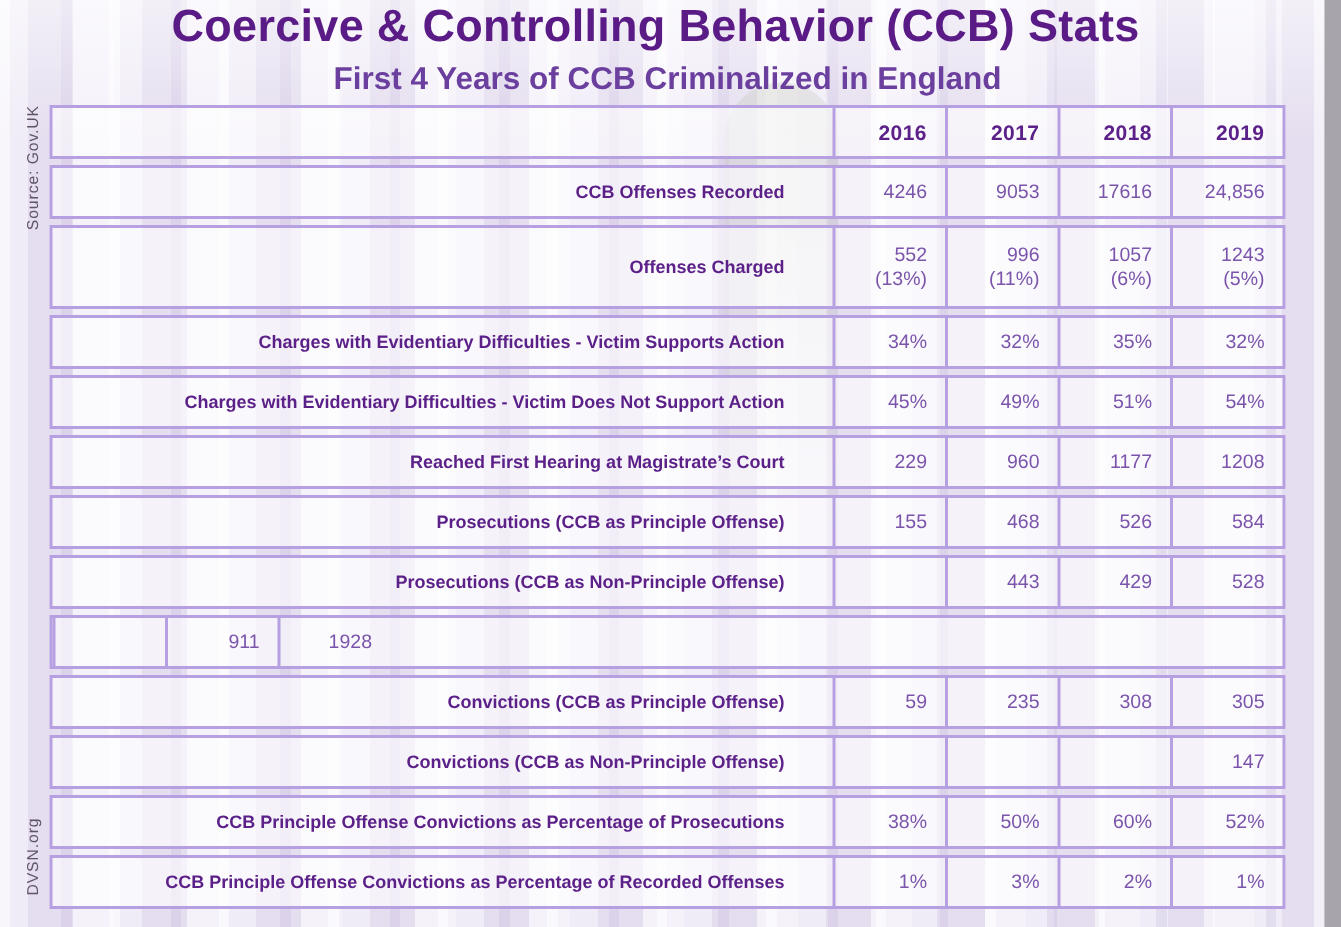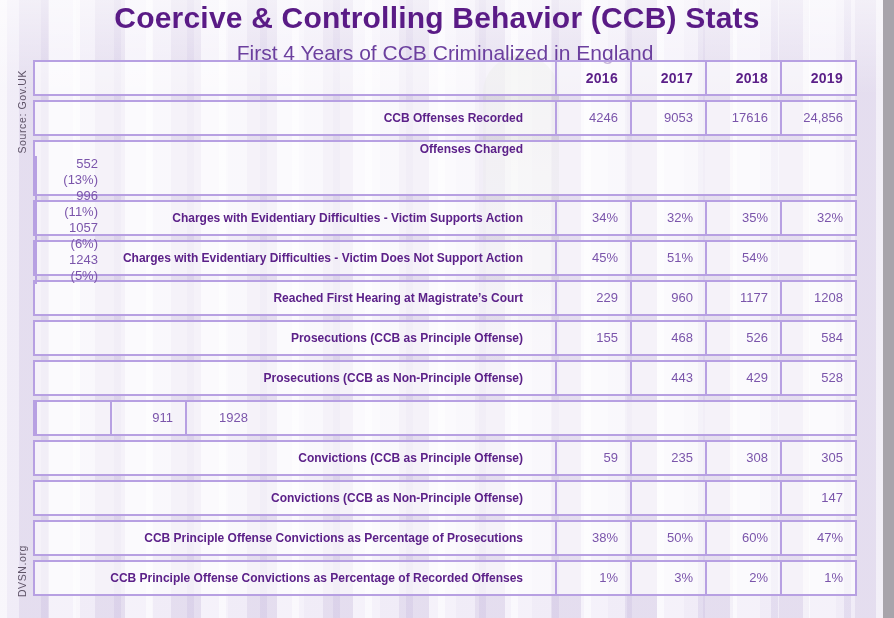--- a/index.html
+++ b/index.html
@@ -34,46 +34,46 @@
   .title{
     position:absolute;left:25px;top:1px;width:824px;
     text-align:center;
     font-size:30px;font-weight:bold;letter-spacing:0.2px;
     color:#5a1b86;
     white-space:nowrap;
   }
   .subtitle{
     position:absolute;left:33px;top:41px;width:824px;
     text-align:center;
-    font-size:21px;font-weight:normal;
+    font-size:21px;font-weight:bold;
     color:#6b3f9e;
     white-space:nowrap;
   }
   .side-text{
     position:absolute;
     writing-mode:vertical-rl;
     transform:rotate(180deg);
     font-size:10.5px;letter-spacing:0.6px;
     color:#5f5468;
     white-space:nowrap;
   }
   .side-text.top{left:16px;top:70px;}
   .side-text.bottom{left:16px;top:545px;}
   .stats-table{
-    position:absolute;left:33px;top:60px;width:828px;
+    position:absolute;left:33px;top:70px;width:828px;
   }
   .row{
     box-sizing:border-box;
     display:flex;align-items:stretch;
     width:824px;height:36px;
     border:2px solid #b7a0e2;
     background:rgba(255,255,255,0.62);
     margin-bottom:4px;
   }
-  .row.tall{height:56px;flex-direction:column;}
+  .row.tall{height:56px;}
   .cell{
     box-sizing:border-box;
     display:flex;align-items:center;justify-content:flex-end;
     white-space:pre-line;
     text-align:right;
   }
   .label-cell{
     width:520px;
     padding-right:32px;
     font-size:12px;font-weight:bold;
@@ -135,20 +135,21 @@
         <div class="row">
           <div class="cell label-cell">Charges with Evidentiary Difficulties - Victim Supports Action</div>
           <div class="cell year-cell">34%</div>
           <div class="cell year-cell">32%</div>
           <div class="cell year-cell">35%</div>
           <div class="cell year-cell">32%</div>
         </div>
         <div class="row">
           <div class="cell label-cell">Charges with Evidentiary Difficulties - Victim Does Not Support Action</div>
           <div class="cell year-cell">45%</div>
+          <div class="cell year-cell">49%</div>
           <div class="cell year-cell">51%</div>
           <div class="cell year-cell">54%</div>
         </div>
         <div class="row">
           <div class="cell label-cell">Reached First Hearing at Magistrate’s Court</div>
           <div class="cell year-cell">229</div>
           <div class="cell year-cell">960</div>
           <div class="cell year-cell">1177</div>
           <div class="cell year-cell">1208</div>
         </div>
@@ -183,21 +184,21 @@
           <div class="cell year-cell"></div>
           <div class="cell year-cell"></div>
           <div class="cell year-cell"></div>
           <div class="cell year-cell">147</div>
         </div>
         <div class="row">
           <div class="cell label-cell">CCB Principle Offense Convictions as Percentage of Prosecutions</div>
           <div class="cell year-cell">38%</div>
           <div class="cell year-cell">50%</div>
           <div class="cell year-cell">60%</div>
-          <div class="cell year-cell">47%</div>
+          <div class="cell year-cell">52%</div>
         </div>
         <div class="row">
           <div class="cell label-cell">CCB Principle Offense Convictions as Percentage of Recorded Offenses</div>
           <div class="cell year-cell">1%</div>
           <div class="cell year-cell">3%</div>
           <div class="cell year-cell">2%</div>
           <div class="cell year-cell">1%</div>
         </div>
       </div>
   </div>

